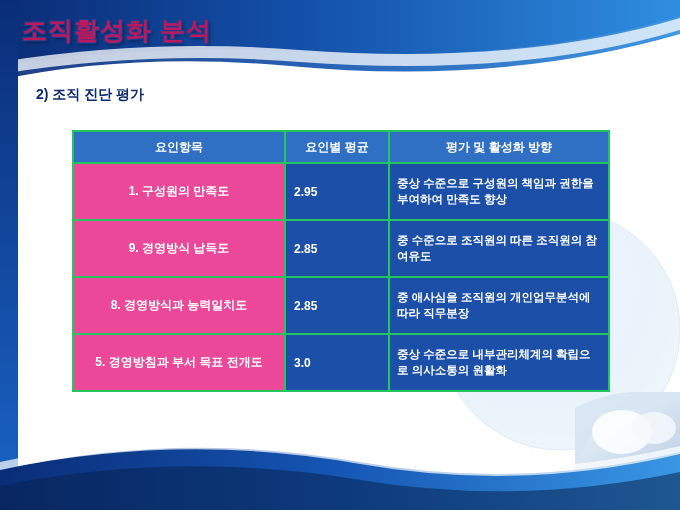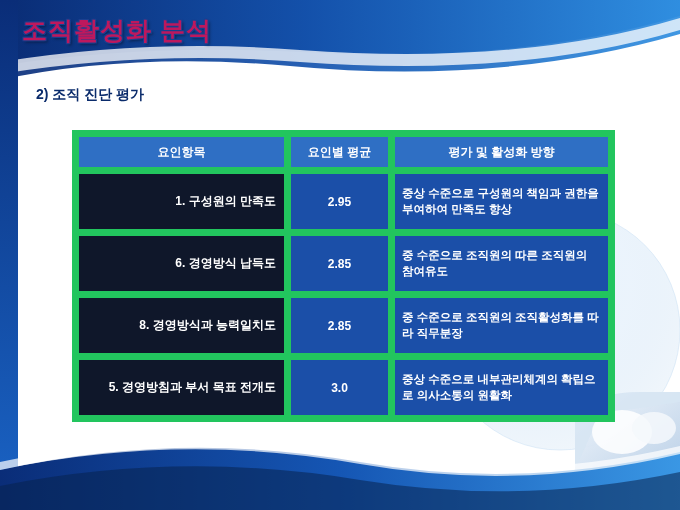--- a/index.html
+++ b/index.html
@@ -61,43 +61,43 @@
     top: 130px;
     width: 536px;
     z-index: 6;
   }
   table.main {
     border-collapse: collapse;
     width: 536px;
     table-layout: fixed;
   }
   table.main th, table.main td {
-    border: 7px solid #22c55e;
+    border: 2px solid #22c55e;
     color: #ffffff;
     font-size: 11.5px;
     font-weight: bold;
     padding: 0 8px;
     margin-top: 31px;
   }
   table.main th {
     background: #2f6fc4;
     height: 30px;
     text-align: center;
     font-size: 12px;
   }
   table.main th.h1 { background: #2f6fc4; }
   table.main td.c-factor {
-    background: #0f172a;
+    background: #ec4899;
     height: 44px;
-    text-align: right;
+    text-align: center;
     font-size: 12px;
   }
   table.main td.c-avg {
     background: #1b4fa8;
-    text-align: center;
+    text-align: left;
     font-size: 12px;
   }
   table.main td.c-desc {
     background: #1b4fa8;
     text-align: left;
     font-size: 11.5px;
     line-height: 1.35;
     padding: 12px 7px;
   }
   .col1 { width: 212px; }
@@ -177,28 +177,28 @@
           <th class="h1">평가 및 활성화 방향</th>
         </tr>
       </thead>
       <tbody>
         <tr>
           <td class="c-factor">1. 구성원의 만족도</td>
           <td class="c-avg">2.95</td>
           <td class="c-desc">중상 수준으로 구성원의 책임과 권한을 부여하여 만족도 향상</td>
         </tr>
         <tr>
-          <td class="c-factor">6. 경영방식 납득도</td>
+          <td class="c-factor">9. 경영방식 납득도</td>
           <td class="c-avg">2.85</td>
           <td class="c-desc">중 수준으로 조직원의 따른 조직원의 참여유도</td>
         </tr>
         <tr>
           <td class="c-factor">8. 경영방식과 능력일치도</td>
           <td class="c-avg">2.85</td>
-          <td class="c-desc">중 수준으로 조직원의 조직활성화를 따라 직무분장</td>
+          <td class="c-desc">중 애사심을 조직원의 개인업무분석에 따라 직무분장</td>
         </tr>
         <tr>
           <td class="c-factor">5. 경영방침과 부서 목표 전개도</td>
           <td class="c-avg">3.0</td>
           <td class="c-desc">중상 수준으로 내부관리체계의 확립으로 의사소통의 원활화</td>
         </tr>
       </tbody>
     </table>
   </div>
 

